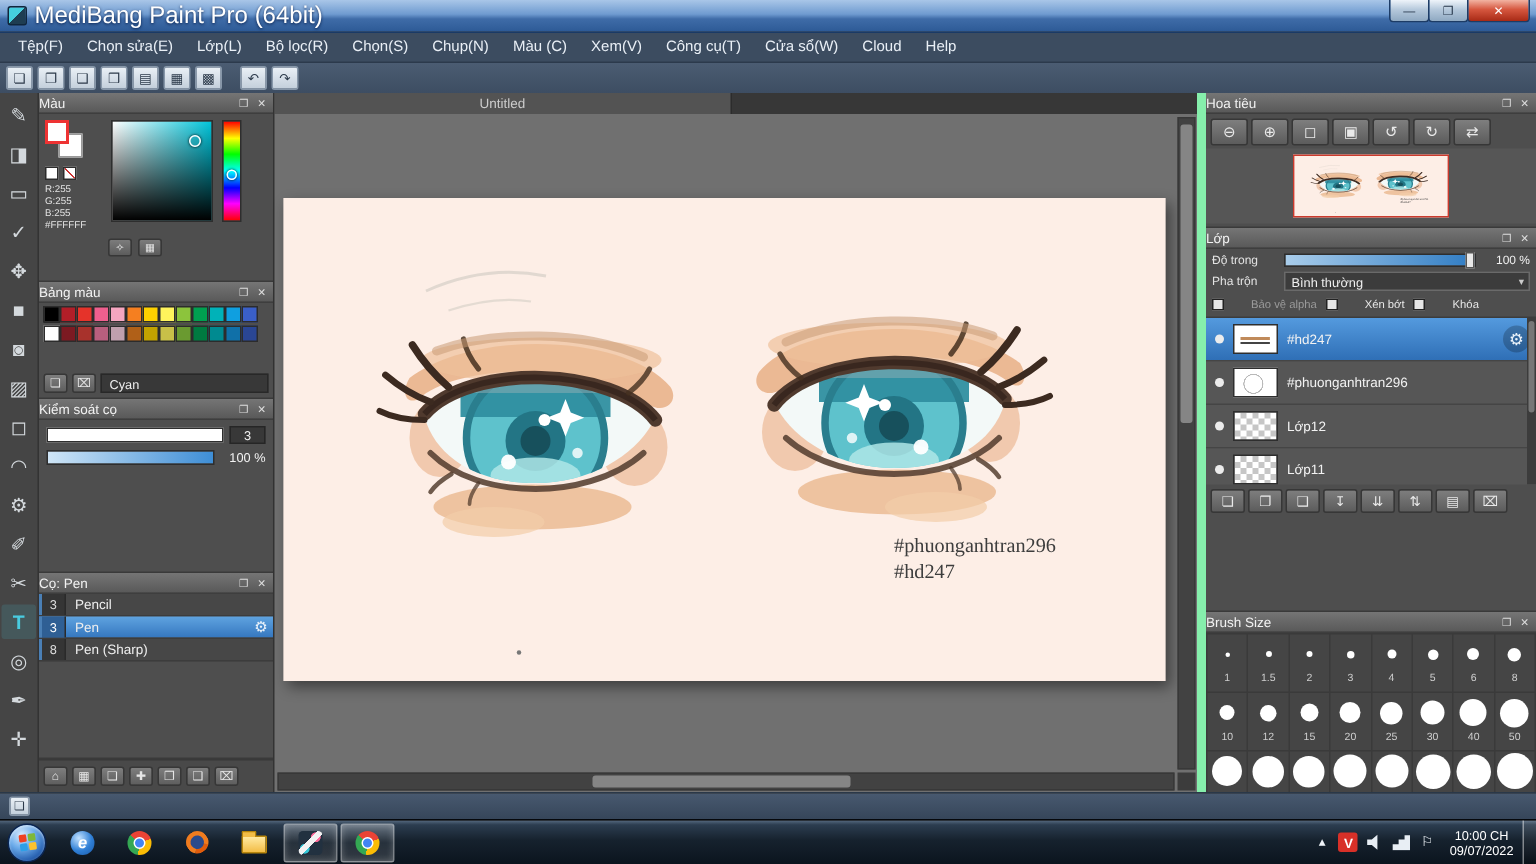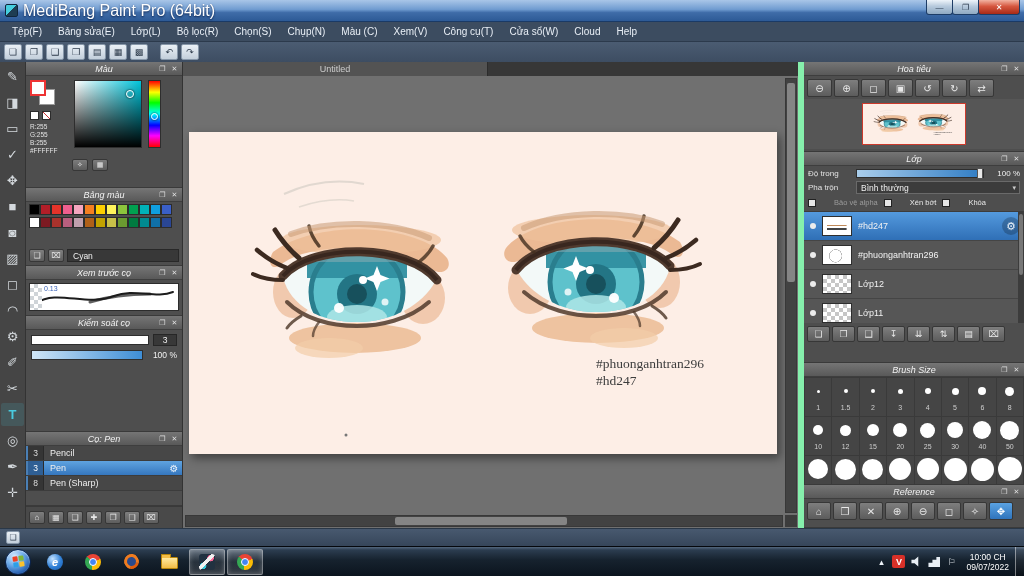--- a/index.html
+++ b/index.html
@@ -35,21 +35,21 @@
   .main { position:absolute; top:62px; left:0; right:0; bottom:48px; }
   .toolstrip { position:absolute; left:0; top:0; bottom:0; width:26px; background:#454545;
     border-right:1px solid #333; display:flex; flex-direction:column; align-items:center; padding-top:3px; gap:3px; }
   .tool { width:23px; height:23px; color:#d4d9dd; font-size:13px; display:flex; align-items:center; justify-content:center; border-radius:2px; }
   .tool.active { color:#49cbe0; background:rgba(73,203,224,.14); font-weight:bold; }
 
   .leftcol { position:absolute; left:26px; top:0; bottom:22px; width:156px; background:#4e4e4e; display:flex; flex-direction:column; }
   .panel { border-bottom:1px solid #3a3a3a; overflow:hidden; position:relative; flex:none; }
   .phead { position:relative; height:14px; background:linear-gradient(#757575,#595959);
     border-bottom:1px solid #3e3e3e; display:flex; justify-content:flex-end; align-items:center; gap:3px; padding:0 3px; }
-  .ptitle { position:absolute; left:0; right:0; text-align:center; font-size:9px; color:#f2f2f2;font-style:italic; }
+  .ptitle { position:absolute; left:0; right:0; text-align:left; font-size:9px; color:#f2f2f2; }
   .picon { width:9px; height:9px; font-size:7px; color:#ddd; display:flex; align-items:center; justify-content:center; z-index:1; }
 
   
   .p-color { height:126px; }
   .colorbody { padding:4px 4px 0 4px; display:flex; gap:6px; }
   .fgcol { width:38px; display:flex; flex-direction:column; }
   .swstack { position:relative; width:28px; height:28px; }
   .bgsw { position:absolute; left:9px; top:9px; width:16px; height:16px; background:#fff; border:1px solid #9a9a9a; }
   .fgsw { position:absolute; left:0; top:0; width:16px; height:16px; background:#fff; border:2px solid #e33; }
   .minis { display:flex; gap:3px; margin:3px 0 3px 0; }
@@ -123,21 +123,21 @@
   
   .rightcol { position:absolute; right:0; top:0; bottom:0; width:226px; background:#4e4e4e; border-left:6px solid #86efac;
     display:flex; flex-direction:column; }
   .p-nav { height:90px; }
   .navicons { display:flex; gap:2px; padding:3px 3px 2px 3px; }
   .navbtn { width:25px; height:18px; background:linear-gradient(#7e7e7e,#5c5c5c); border:1px solid #373737;
     border-radius:2px; color:#e9e9e9; font-size:10px; display:flex; align-items:center; justify-content:center; }
   .navthumbwrap { height:50px; display:flex; align-items:center; justify-content:center; background:#565656; }
   .navthumb { width:104px; height:42px; background:#fff; border:1px solid #cc3a2c; overflow:hidden; }
 
-  .p-layers { height:211px; }
+  .p-layers { height:256px; }
   .lrowline { display:flex; align-items:center; gap:4px; padding:3px 4px 0 4px; }
   .llabel { width:44px; font-size:8px; color:#e2e2e2; flex:none; }
   .slider { position:relative; flex:1; height:9px; border:1px solid #2e2e2e;
     background:linear-gradient(to right,#a9cdeb,#2f7cc4); }
   .sknob { position:absolute; right:0; top:-2px; width:6px; height:11px; background:#e8e8e8; border:1px solid #555; }
   .lval { width:32px; font-size:8px; color:#f0f0f0; text-align:right; flex:none; }
   .lselect { position:relative; flex:1; height:13px; background:#3c3c3c; border:1px solid #6a6a6a;
     color:#f0f0f0; font-size:8.5px; display:flex; align-items:center; padding:0 4px; }
   .lselect::after { content:"▾"; position:absolute; right:3px; color:#ccc; font-size:7px; }
   .checksrow { display:flex; align-items:center; gap:6px; padding:4px 4px 2px 4px; }
@@ -239,21 +239,21 @@
 
     <div class="wbtn">—</div>
         <div class="wbtn">❐</div>
         <div class="wbtn close">✕</div>
       </div>
   </div>
 
   <div class="menubar">
 
   <span class="mitem">Tệp(F)</span>
-      <span class="mitem">Bảng sửa(E)</span>
+      <span class="mitem">Chọn sửa(E)</span>
       <span class="mitem">Lớp(L)</span>
       <span class="mitem">Bộ lọc(R)</span>
       <span class="mitem">Chọn(S)</span>
       <span class="mitem">Chụp(N)</span>
       <span class="mitem">Màu (C)</span>
       <span class="mitem">Xem(V)</span>
       <span class="mitem">Công cụ(T)</span>
       <span class="mitem">Cửa sổ(W)</span>
       <span class="mitem">Cloud</span>
       <span class="mitem">Help</span>
@@ -379,35 +379,20 @@
             <span class="sw" style="background: rgb(16, 112, 168);"></span>
             <span class="sw" style="background: rgb(42, 70, 148);"></span>
           </div>
         <div class="palbottom">
           <span class="smallbtn">❏</span>
           <span class="smallbtn">⌧</span>
           <span class="palname">Cyan</span>
         </div>
       </div>
 
-      <div class="panel p-preview">
-        <div class="phead">
-          <span class="ptitle">Xem trước cọ</span>
-          <span class="picon">❐</span>
-          <span class="picon">✕</span>
-        </div>
-        <div class="prevbox">
-          <span class="prevcheck"></span>
-          <span class="prevval">0.13</span>
-          <svg width="100%" height="100%" viewBox="0 0 148 26">
-            <path d="M6,19 C28,5 56,23 84,12 C104,4 126,15 143,8" fill="none" stroke="#1c1c1c" stroke-width="2" stroke-linecap="round"></path>
-            <path d="M60,18 C80,12 100,10 120,10" fill="none" stroke="#1c1c1c" stroke-width="3" stroke-linecap="round" opacity="0.7"></path>
-          </svg>
-        </div>
-      </div>
 
       <div class="panel p-control">
         <div class="phead">
           <span class="ptitle">Kiểm soát cọ</span>
           <span class="picon">❐</span>
           <span class="picon">✕</span>
         </div>
         <div class="ctlrow">
           <span class="ctltrack"></span>
           <span class="ctlval">3</span>

